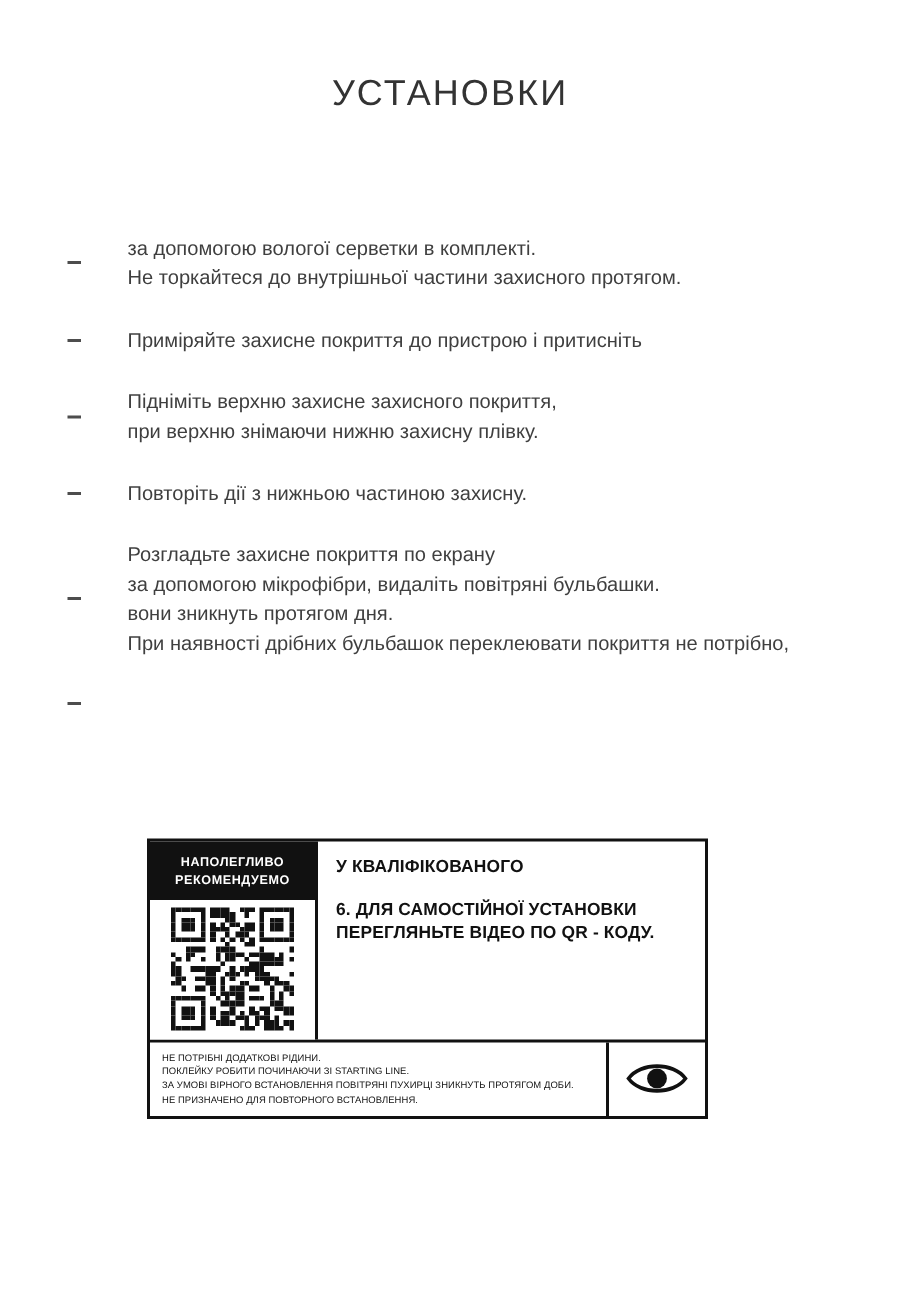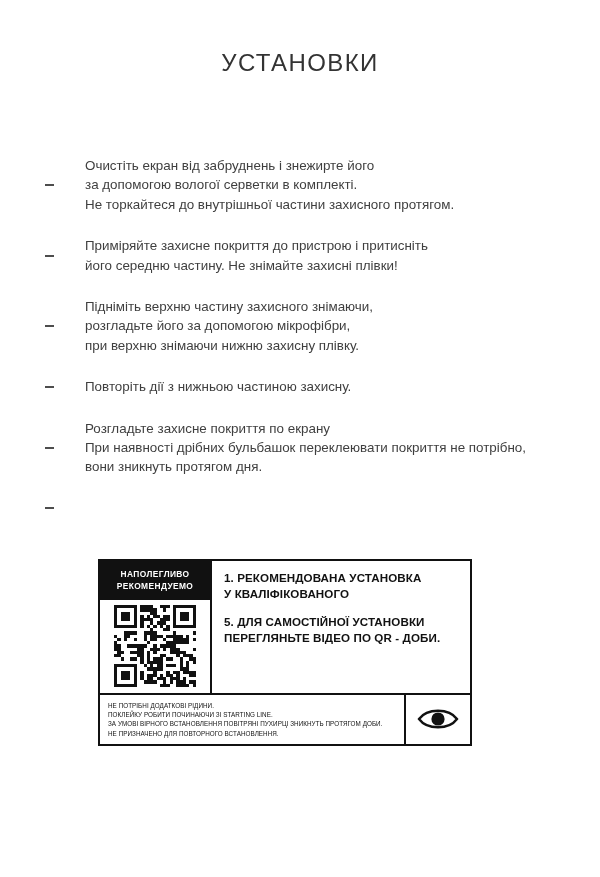--- a/index.html
+++ b/index.html
@@ -173,56 +173,54 @@
 <div class="title-rule">
   <span class="seg-a"></span>
   <span class="seg-b"></span>
 </div>
 
 <div class="steps">
 
   <div class="step">
     <span class="step-dash"></span>
     <div class="step-lines">
-      <span class="step-line">Очистіть екран від забруднень і знежирте його</span>
       <span class="step-line">за допомогою вологої серветки в комплекті.</span>
       <span class="step-line">Не торкайтеся до внутрішньої частини захисного протягом.</span>
     </div>
   </div>
 
   <div class="step">
     <span class="step-dash"></span>
     <div class="step-lines">
       <span class="step-line">Приміряйте захисне покриття до пристрою і притисніть</span>
-      <span class="step-line">його середню частину. Не знімайте захисні плівки!</span>
     </div>
   </div>
 
   <div class="step">
     <span class="step-dash"></span>
     <div class="step-lines">
-      <span class="step-line">Підніміть верхню частину захисного знімаючи,</span>
-      <span class="step-line">розгладьте його за допомогою мікрофібри,</span>
+      <span class="step-line">Підніміть верхню захисне захисного покриття,</span>
       <span class="step-line">при верхню знімаючи нижню захисну плівку.</span>
     </div>
   </div>
 
   <div class="step">
     <span class="step-dash"></span>
     <div class="step-lines">
       <span class="step-line">Повторіть дії з нижньою частиною захисну.</span>
     </div>
   </div>
 
   <div class="step">
     <span class="step-dash"></span>
     <div class="step-lines">
       <span class="step-line">Розгладьте захисне покриття по екрану</span>
+      <span class="step-line">за допомогою мікрофібри, видаліть повітряні бульбашки.</span>
+      <span class="step-line">вони зникнуть протягом дня.</span>
       <span class="step-line">При наявності дрібних бульбашок переклеювати покриття не потрібно,</span>
-      <span class="step-line">вони зникнуть протягом дня.</span>
     </div>
   </div>
 
   <div class="step">
     <span class="step-dash"></span>
   </div>
 
 </div>
 
 <div class="sticker">
@@ -860,27 +858,26 @@
             <i></i>
             <i></i>
             <i style="background: transparent;"></i>
             <i></i>
           </div>
       </div>
     </div>
 
     <div class="sticker-right">
       <div class="notice-head">
-        <span class="nl">1. РЕКОМЕНДОВАНА УСТАНОВКА</span>
         <span class="nl">У КВАЛІФІКОВАНОГО</span>
       </div>
       <div class="notice-gap"></div>
       <div class="notice-head">
-        <span class="nl">5. ДЛЯ САМОСТІЙНОЇ УСТАНОВКИ</span>
-        <span class="nl">ПЕРЕГЛЯНЬТЕ ВІДЕО ПО QR - ДОБИ.</span>
+        <span class="nl">6. ДЛЯ САМОСТІЙНОЇ УСТАНОВКИ</span>
+        <span class="nl">ПЕРЕГЛЯНЬТЕ ВІДЕО ПО QR - КОДУ.</span>
       </div>
     </div>
 
   </div>
 
   <div class="sticker-bottom">
     <div class="fineprint">
       <span class="fine-line">НЕ ПОТРІБНІ ДОДАТКОВІ РІДИНИ.</span>
       <span class="fine-line">ПОКЛЕЙКУ РОБИТИ ПОЧИНАЮЧИ ЗІ STARTING LINE.</span>
       <span class="fine-line">ЗА УМОВІ ВІРНОГО ВСТАНОВЛЕННЯ  ПОВІТРЯНІ ПУХИРЦІ ЗНИКНУТЬ  ПРОТЯГОМ ДОБИ.</span>

